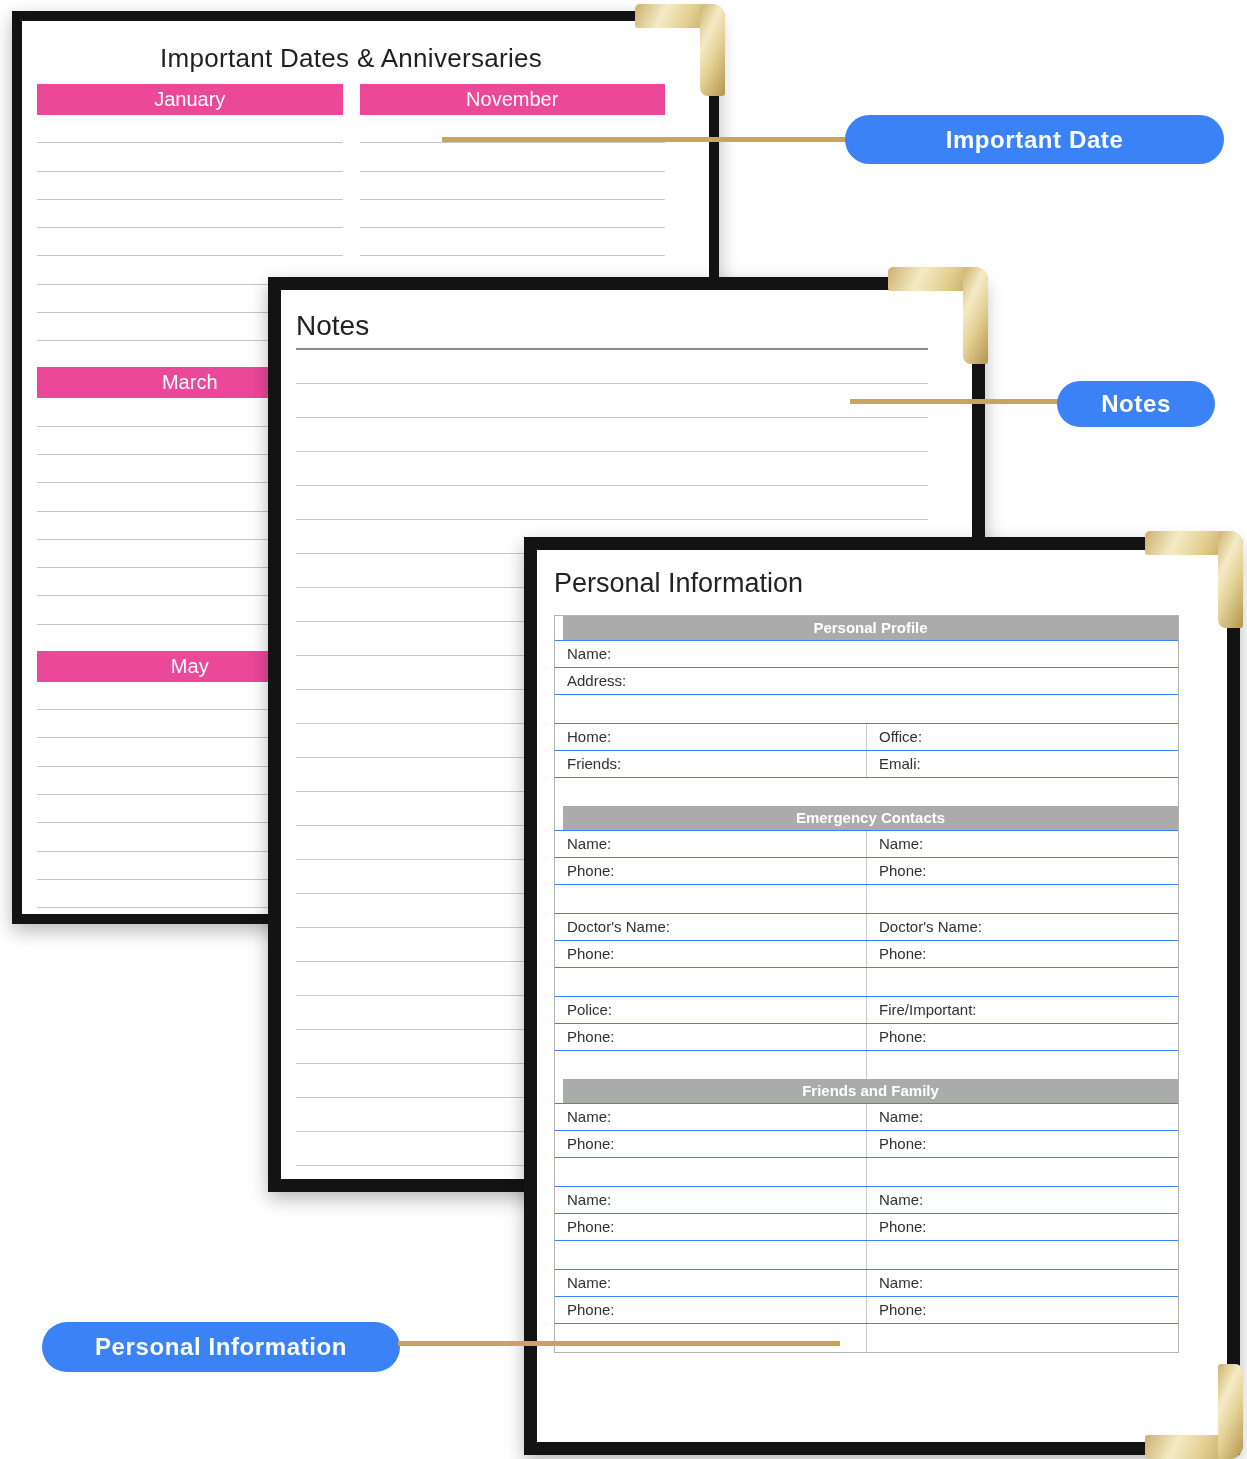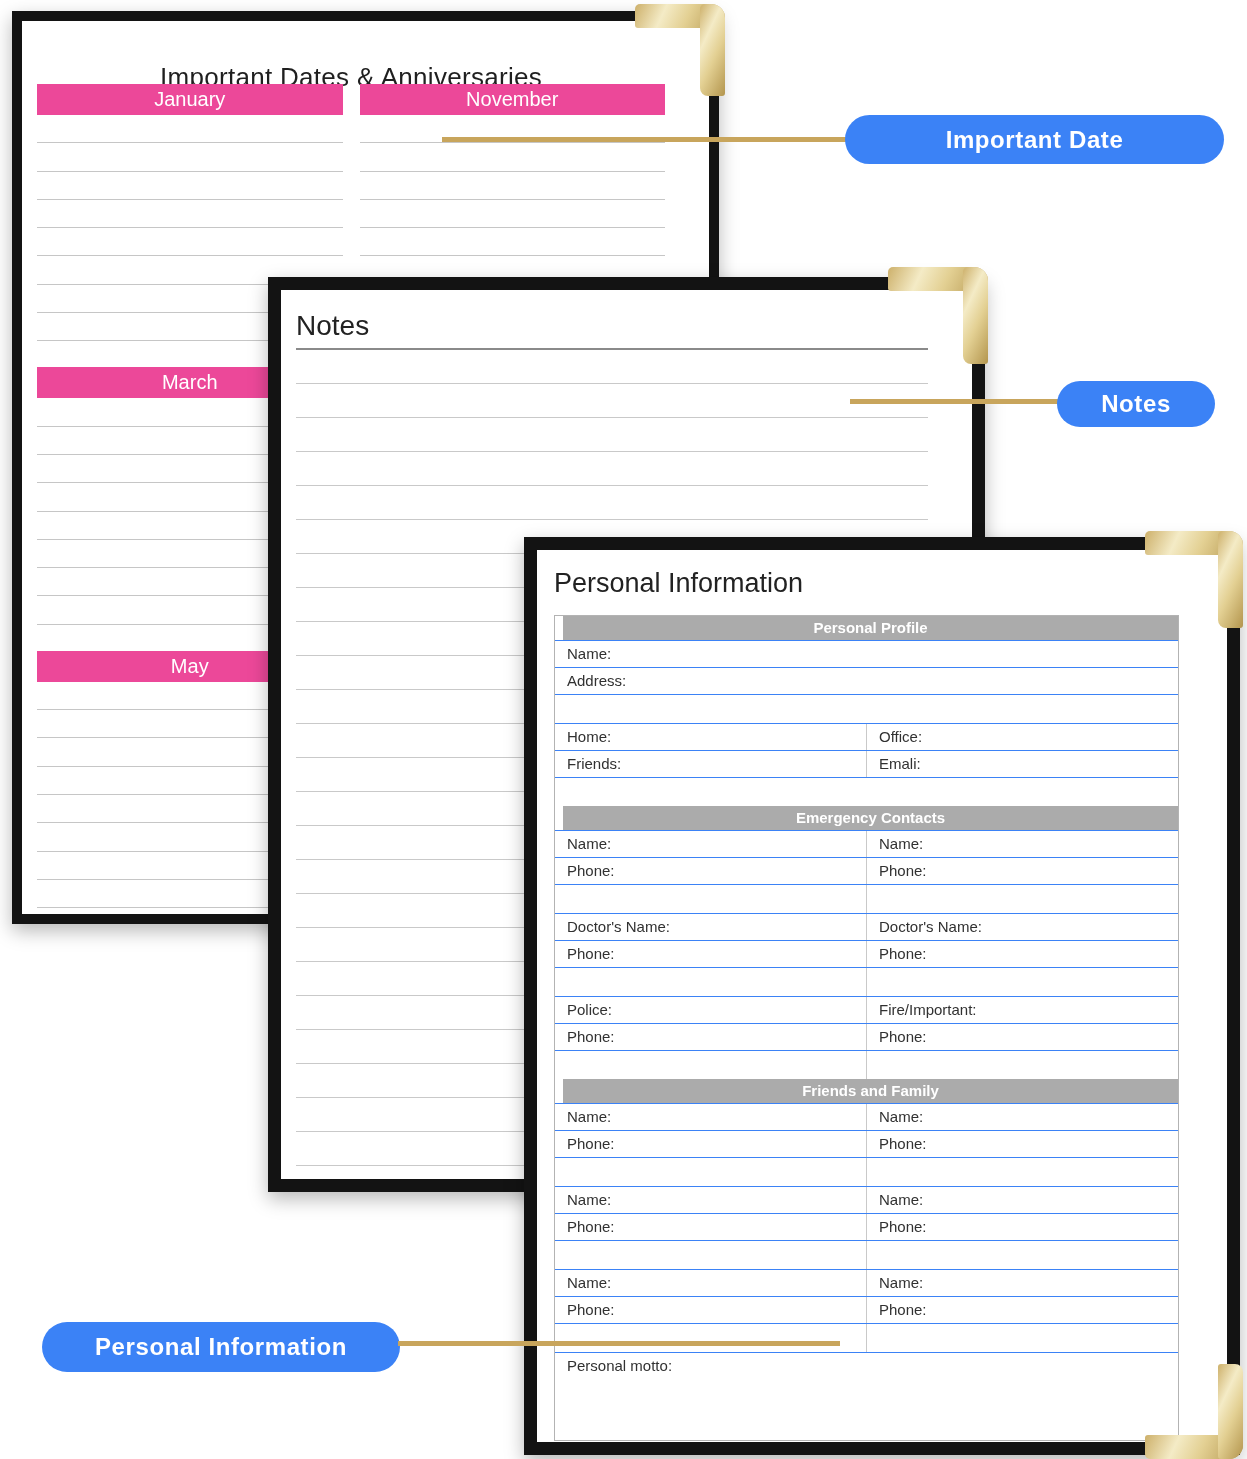--- a/index.html
+++ b/index.html
@@ -8,21 +8,21 @@
 
   
   .sheet { position:absolute; background:#ffffff; border:10px solid #131313;
            box-shadow:0 7px 18px rgba(0,0,0,0.28); }
   #sheet-dates    { left:12px;  top:11px;  width:687px; height:893px; z-index:1; }
   #sheet-notes    { left:268px; top:277px; width:691px; height:889px; border-width:13px; z-index:2; }
   #sheet-personal { left:524px; top:537px; width:690px; height:892px; border-width:13px; z-index:3; }
 
   
   .p1-title { position:absolute; left:15px; top:22px; width:628px; text-align:center;
-              font-size:26px; color:#1f1f1f; letter-spacing:0.3px;margin-top:19px; }
+              font-size:26px; color:#1f1f1f; letter-spacing:0.3px; }
   .p1-cols  { position:absolute; left:15px; top:63px; width:628px; display:flex; gap:17px; }
   .month-col { flex:1; }
   .month-band { height:31px; line-height:31px; background:#ec4899; color:#ffffff;
                 text-align:center; font-size:20px; margin-top:26px; }
   .month-col .month-band:first-child { margin-top:0; }
   .rule  { height:27.3px; border-bottom:1px solid #c6c6c6; }
 
   
   .p2-title { position:absolute; left:15px; top:20px; font-size:28px; color:#222222; }
   .p2-underline { position:absolute; left:15px; top:58px; width:632px;
@@ -249,23 +249,20 @@
         <div class="tcell right tlabel">Name:</div>
       </div>
       <div class="trow">
         <div class="tcell tlabel">Phone:</div>
         <div class="tcell right tlabel">Phone:</div>
       </div>
       <div class="trow blank">
         <div class="tcell"></div>
         <div class="tcell right"></div>
       </div>
-      <div class="trow motto">
-        <div class="tcell tlabel">Personal motto:</div>
-      </div>
     </div>
 </div>
 
 <div class="corner" id="corner-dates-tr">
   <div class="arm h"></div>
   <div class="arm v"></div>
 </div>
 <div class="corner" id="corner-notes-tr">
   <div class="arm h"></div>
   <div class="arm v"></div>

